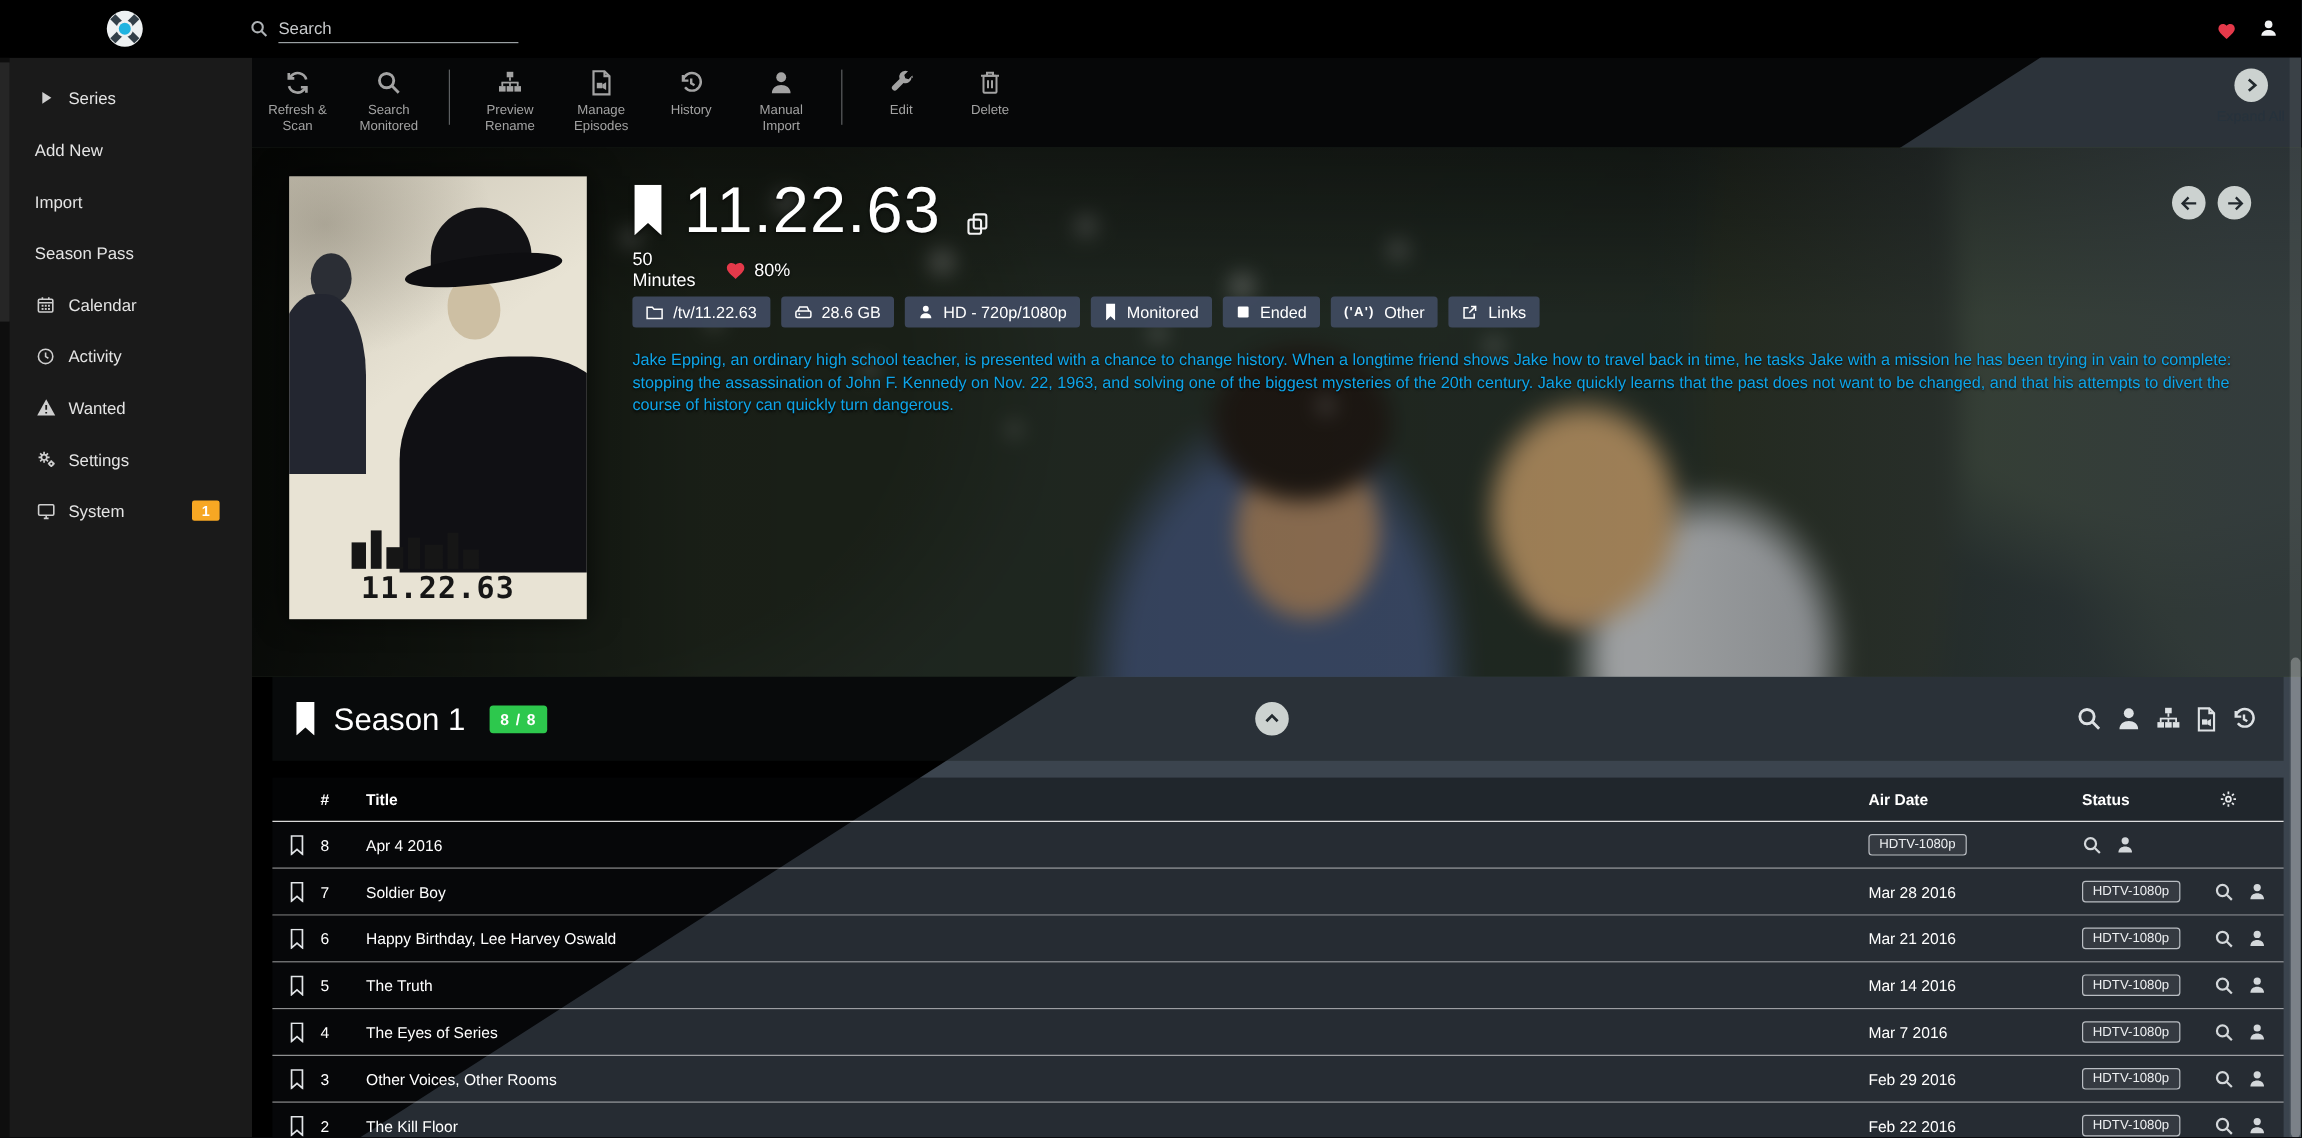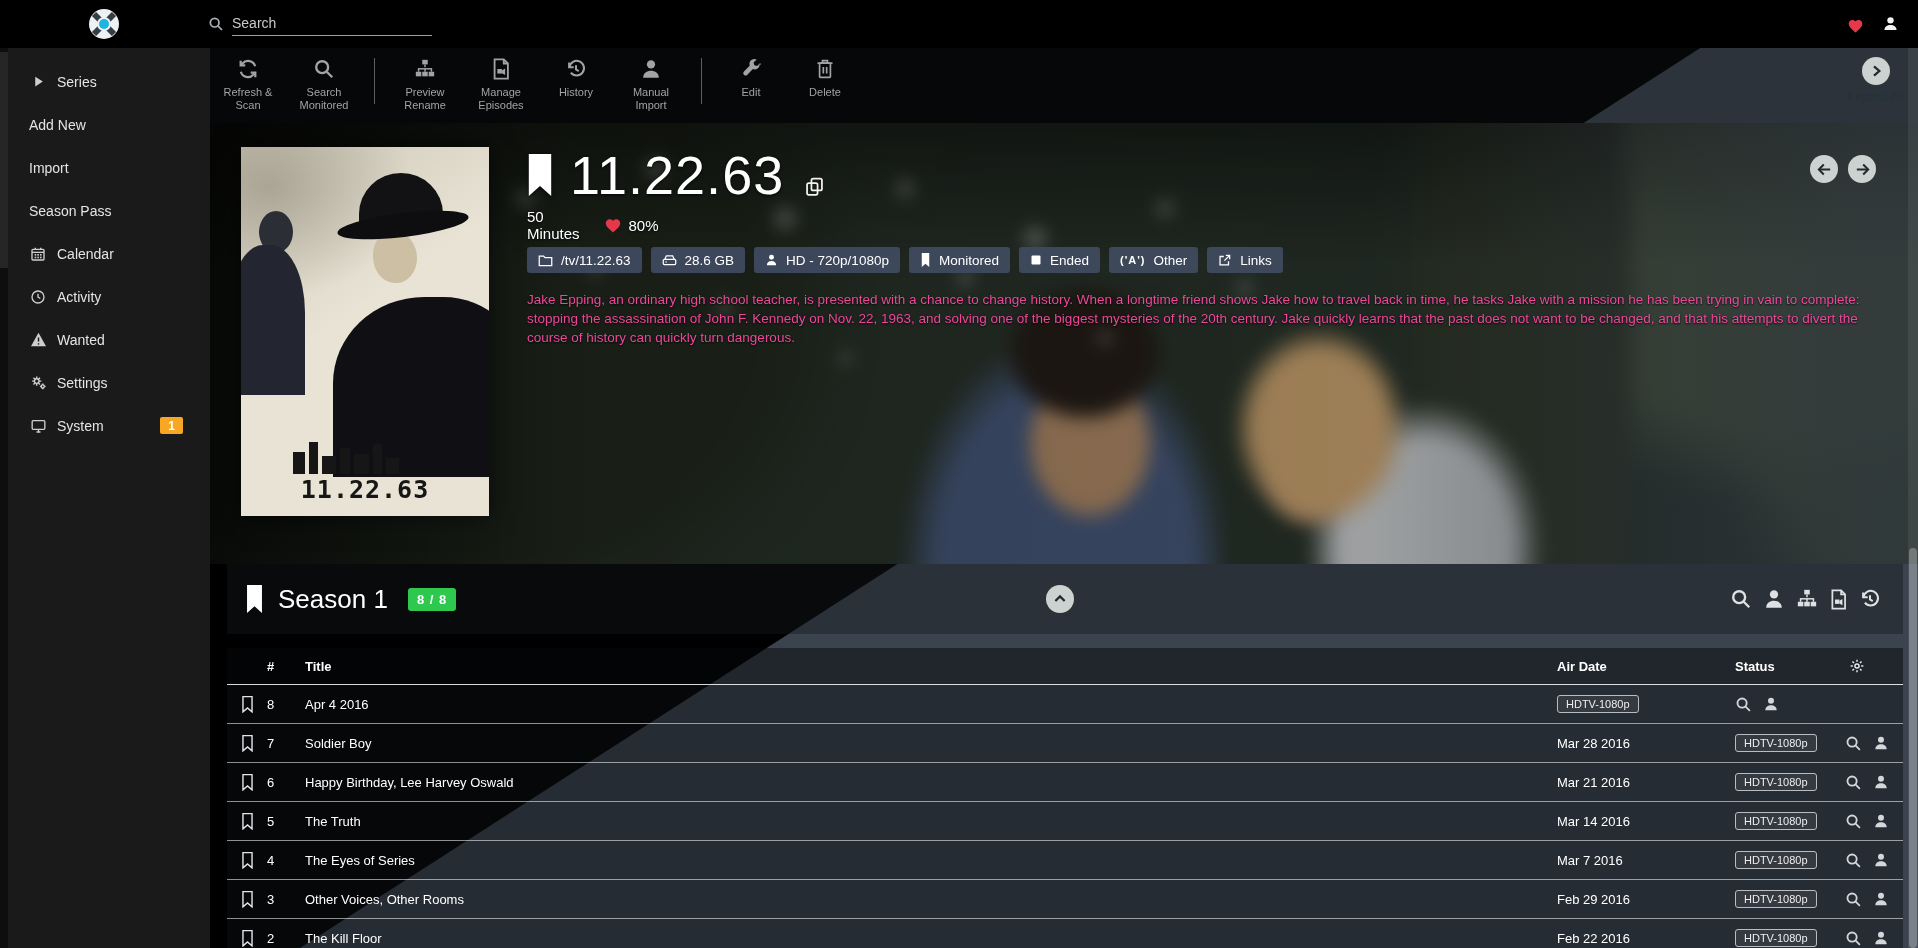--- a/index.html
+++ b/index.html
@@ -110,21 +110,21 @@
   .copy-ic{color:#fff;margin-left:20px;margin-top:22px;cursor:pointer;opacity:.95;}
   .runtime-row{position:absolute;left:527px;top:208px;display:flex;align-items:center;
        font-size:15px;text-shadow:0 1px 2px rgba(0,0,0,.8);}
   .runtime-row .hrt{color:#e5394a;margin:0 7px 0 24px;}
   .badge-row{position:absolute;left:527px;top:247px;display:flex;gap:9px;}
   .sbadge{height:26px;background:rgba(63,74,95,.95);border-radius:3px;display:flex;align-items:center;
        padding:0 11px;font-size:13.5px;color:#fff;white-space:nowrap;justify-content:center;}
   .sbadge .bicon{margin-right:8px;display:flex;color:#fff;}
   .net-glyph{font-size:11px;font-weight:bold;letter-spacing:1px;}
   .overview{position:absolute;left:527px;top:290px;width:1360px;font-size:13.5px;line-height:19px;
-       color:#ec4899;text-shadow:0 1px 2px rgba(0,0,0,.85);}
+       color:#0ea5e9;text-shadow:0 1px 2px rgba(0,0,0,.85);}
   .nav-arrows{position:absolute;left:1810px;top:155px;display:flex;gap:10px;}
 
   
   .season-card{position:absolute;left:227px;top:564px;width:1676px;z-index:5;}
   .season-bar{height:70px;background:rgba(20,23,26,.42);display:flex;align-items:center;position:relative;padding:0 18px;}
   .season-bar .bm{color:#fff;cursor:pointer;}
   .season-title{font-size:26px;font-weight:400;margin-left:14px;color:#fff;}
   .season-count{margin-left:20px;background:#2dc84d;color:#fff;font-size:13px;font-weight:bold;
        border-radius:3px;padding:4px 9px;letter-spacing:1px;}
   .collapse-btn{position:absolute;left:819px;top:21px;}

